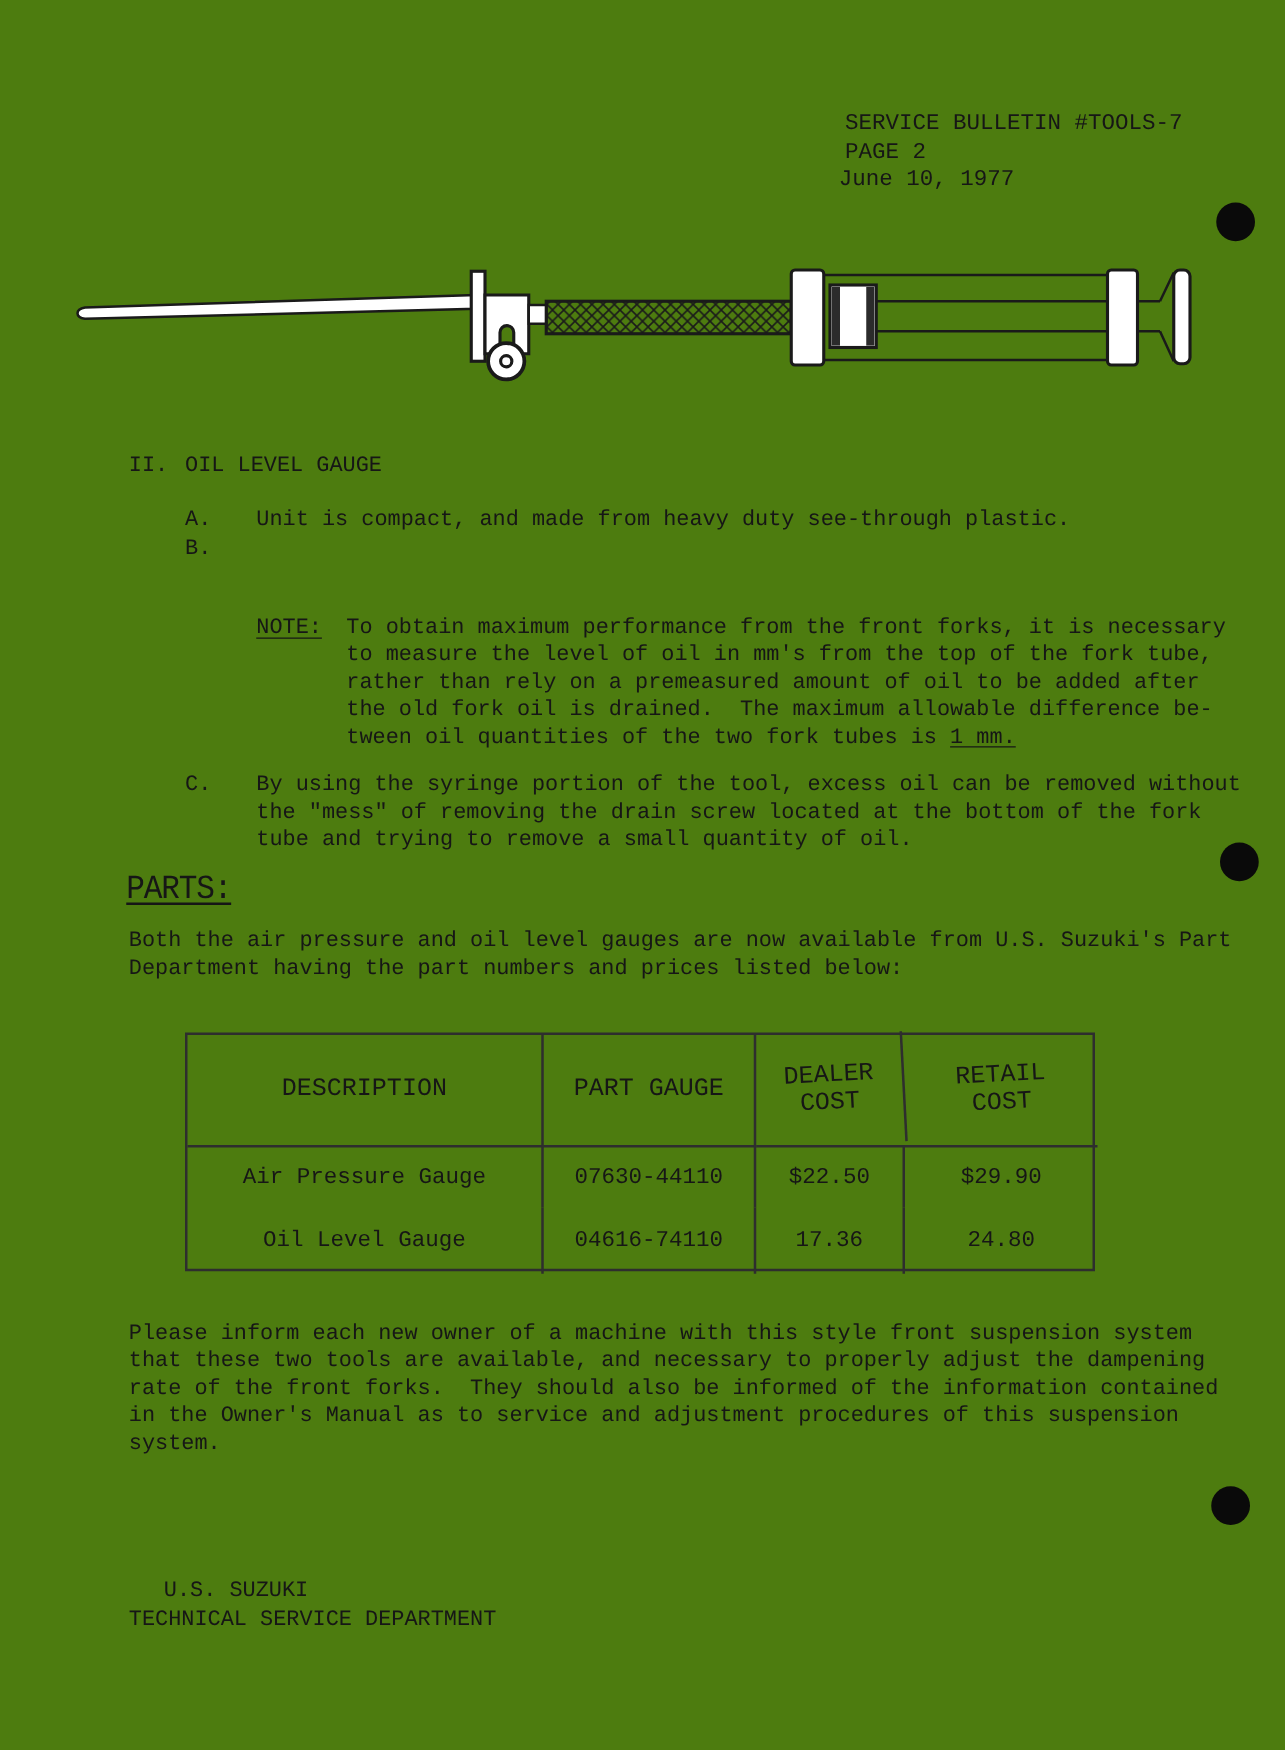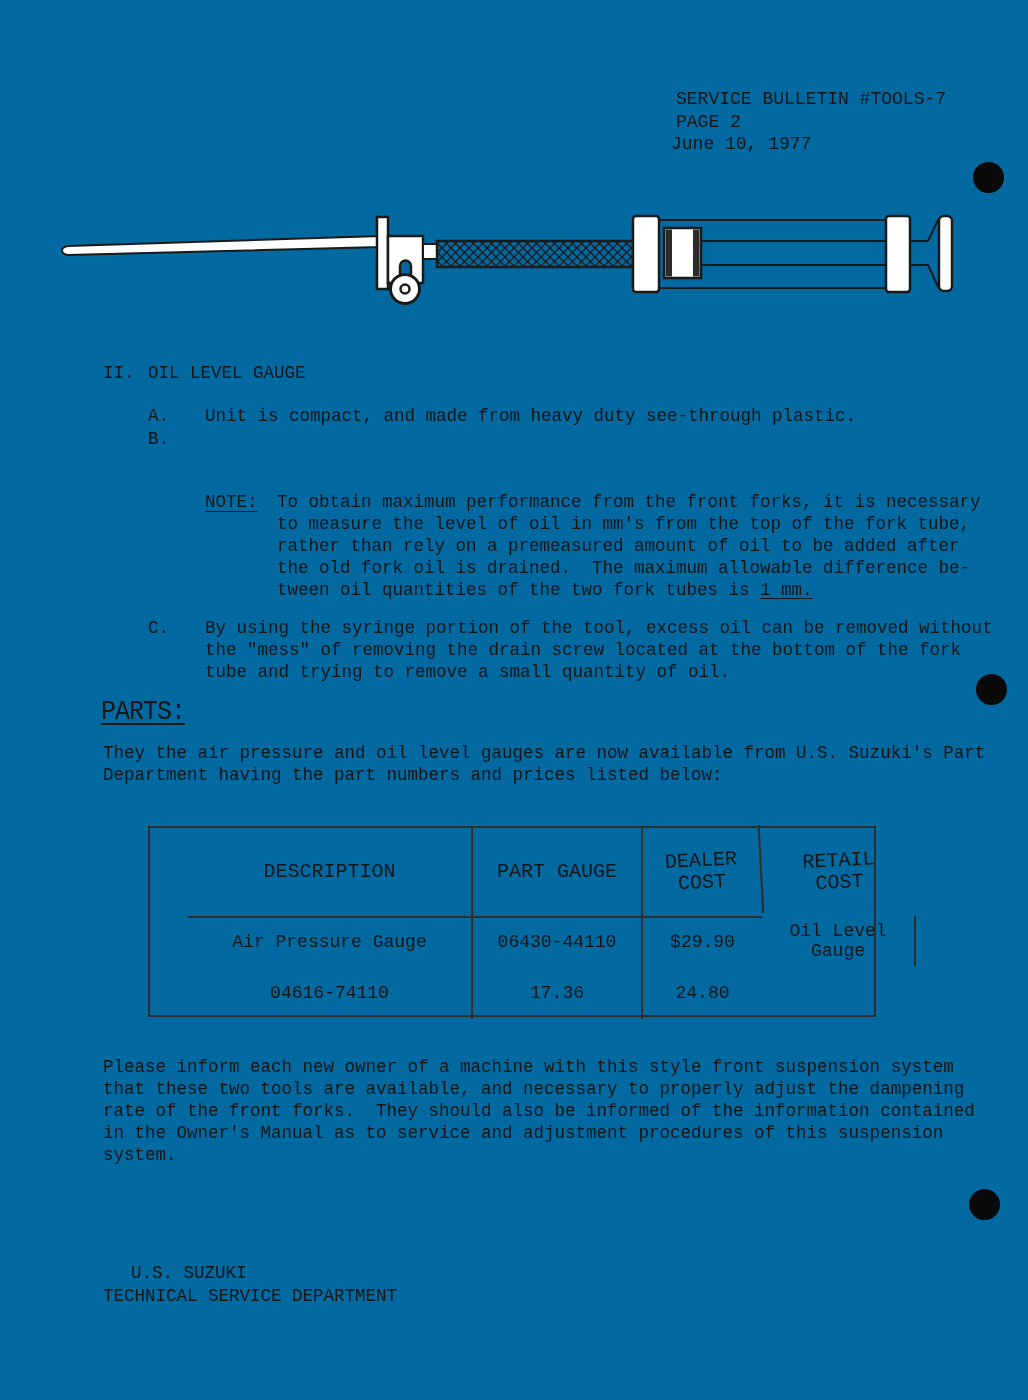--- a/index.html
+++ b/index.html
@@ -1,19 +1,19 @@
 <!DOCTYPE html>
 <html><head>
 <meta charset="utf-8">
 <style>
   html,body{margin:0;padding:0;background:#e8e8e8;}
   .page{
     position:relative;
     width:1028px;height:1400px;
-    background:#0369a1;
+    background:#4d7c0f;
     font-family:"Liberation Mono","DejaVu Sans Mono",monospace;
     color:#161616;
     overflow:hidden;
   }
   .abs{position:absolute;}
   .mono{font-size:17.5px;line-height:22px;white-space:pre-wrap;}
   .hdr-line{font-size:18px;line-height:22.5px;white-space:pre;}
   .ul{text-decoration:underline;text-underline-offset:3px;}
   .note-label{text-decoration:underline;text-underline-offset:4px;}
   .parts-heading{
@@ -26,21 +26,20 @@
     background:#0a0a0a;
   }
   
   .parts-table{
     left:148px;top:826px;width:728px;height:191px;
     display:grid;
     grid-template-columns:285px 170px 119px 154px;
     grid-template-rows:88px 50px 53px;
     border:2.5px solid #2e2e2e;
     box-sizing:border-box;
-    padding-left:38px;
   }
   .cell{
     display:flex;align-items:center;justify-content:center;
     border-right:2px solid #2e2e2e;
     box-sizing:border-box;
     text-align:center;
   }
   .cell.last{border-right:none;}
   .cell.head{font-size:20px;line-height:22px;white-space:pre-line;}
   .cell.body{font-size:18px;}
@@ -116,33 +115,34 @@
 the old fork oil is drained.  The maximum allowable difference be-
 tween oil quantities of the two fork tubes is </span><span class="ul">1 mm.</span></div>
 
   <div class="abs mono" style="left:148px;top:617px;">C.</div>
   <div class="abs mono" style="left:205px;top:617px;">By using the syringe portion of the tool, excess oil can be removed without
 the "mess" of removing the drain screw located at the bottom of the fork
 tube and trying to remove a small quantity of oil.</div>
 
   <div class="abs parts-heading" style="left:101px;top:698px;">PARTS:</div>
 
-  <div class="abs mono" style="left:103px;top:742px;">They the air pressure and oil level gauges are now available from U.S. Suzuki's Part
+  <div class="abs mono" style="left:103px;top:742px;">Both the air pressure and oil level gauges are now available from U.S. Suzuki's Part
 Department having the part numbers and prices listed below:</div>
 
   <div class="abs parts-table">
     <div class="cell head">DESCRIPTION</div>
     <div class="cell head">PART GAUGE</div>
     <div class="cell head tilt">DEALER
 COST</div>
     <div class="cell head tilt last">RETAIL
 COST</div>
 
     <div class="cell body row1">Air Pressure Gauge</div>
-    <div class="cell body row1">06430-44110</div>
+    <div class="cell body row1">07630-44110</div>
+    <div class="cell body row1">$22.50</div>
     <div class="cell body row1 last">$29.90</div>
 
     <div class="cell body">Oil Level Gauge</div>
     <div class="cell body">04616-74110</div>
     <div class="cell body">17.36</div>
     <div class="cell body last">24.80</div>
   </div>
 
   <div class="abs mono" style="left:103px;top:1056px;">Please inform each new owner of a machine with this style front suspension system
 that these two tools are available, and necessary to properly adjust the dampening

